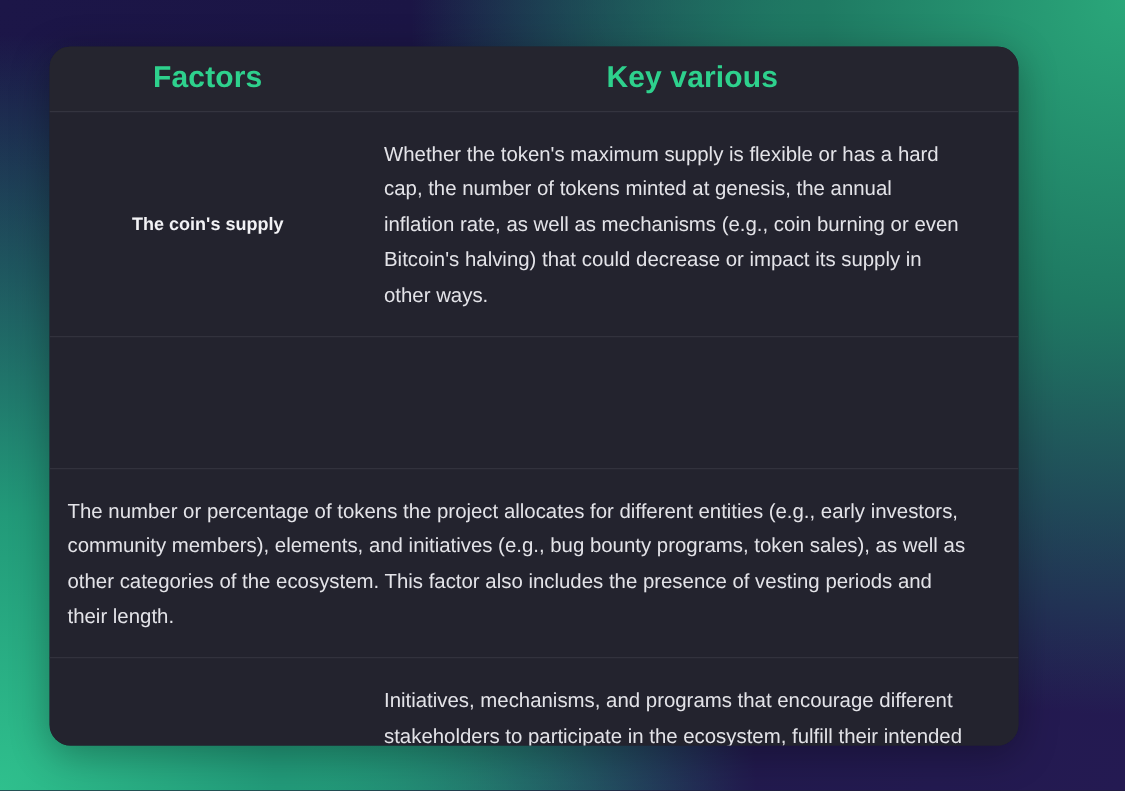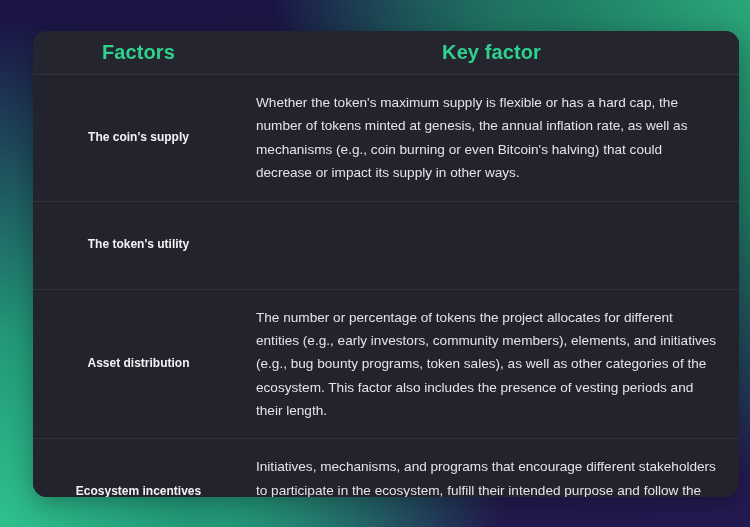--- a/index.html
+++ b/index.html
@@ -26,21 +26,21 @@
       radial-gradient(circle at 0% 0%,     #1c1648 0%,  #1b1545 30%, rgba(27,21,69,0) 62%),
       radial-gradient(circle at 100% 100%, #241a52 0%,  #221a4e 28%, rgba(34,26,78,0) 60%),
       linear-gradient(135deg, #1b1545 0%, #1e5b5e 38%, #27a37c 55%, #232056 85%, #241a52 100%);
   }
 
   
   #table-card {
     position: absolute;
     left: 33px;
     top: 31px;
-    width: 706px;
+    width: 646px;
     height: 466px;
     background: #23232e;
     border-radius: 14px;
     overflow: hidden;
     box-shadow: 0 6px 26px rgba(0,0,0,0.30);
   }
 
   .thead {
     display: flex;
     height: 44px;
@@ -81,53 +81,51 @@
     align-items: center;
     justify-content: center;
     align-self: stretch;
   }
 
   .td-key {
     flex: 1 1 auto;
     color: #e3e3e8;
     font-size: 13.6px;
     line-height: 1.72;
-    padding: 16px 22px 16px 12px;
+    padding: 16px 34px 16px 12px;
     font-weight: normal;
   }
 
   
   #row-0 { min-height: 104px; }
   #row-1 { min-height: 88px; }
   #row-2 { min-height: 126px; }
   #row-3 { min-height: 104px; }
 </style>
 </head>
 <body>
 
 <div id="bg-layer"></div>
 
 <div id="table-card">
 
   <div class="thead">
     <div class="th col-factor">Factors</div>
-    <div class="th col-key">Key factor</div>
+    <div class="th col-key">Key various</div>
   </div>
 
   <div class="trow" id="row-0">
     <div class="td-factor">The coin's supply</div>
     <div class="td-key">Whether the token's maximum supply is flexible or has a hard cap, the number of tokens minted at genesis, the annual inflation rate, as well as mechanisms (e.g., coin burning or even Bitcoin's halving) that could decrease or impact its supply in other ways.</div>
   </div>
 
   <div class="trow" id="row-1">
-    <div class="td-factor">The token's utility</div>
   </div>
 
   <div class="trow" id="row-2">
-    <div class="td-factor">Asset distribution</div>
     <div class="td-key">The number or percentage of tokens the project allocates for different entities (e.g., early investors, community members), elements, and initiatives (e.g., bug bounty programs, token sales), as well as other categories of the ecosystem. This factor also includes the presence of vesting periods and their length.</div>
   </div>
 
   <div class="trow" id="row-3">
     <div class="td-factor">Ecosystem incentives</div>
     <div class="td-key">Initiatives, mechanisms, and programs that encourage different stakeholders to participate in the ecosystem, fulfill their intended purpose and follow the rules of the platform, as well as maintain the protocol in the long run.</div>
   </div>
 
 </div>
 

